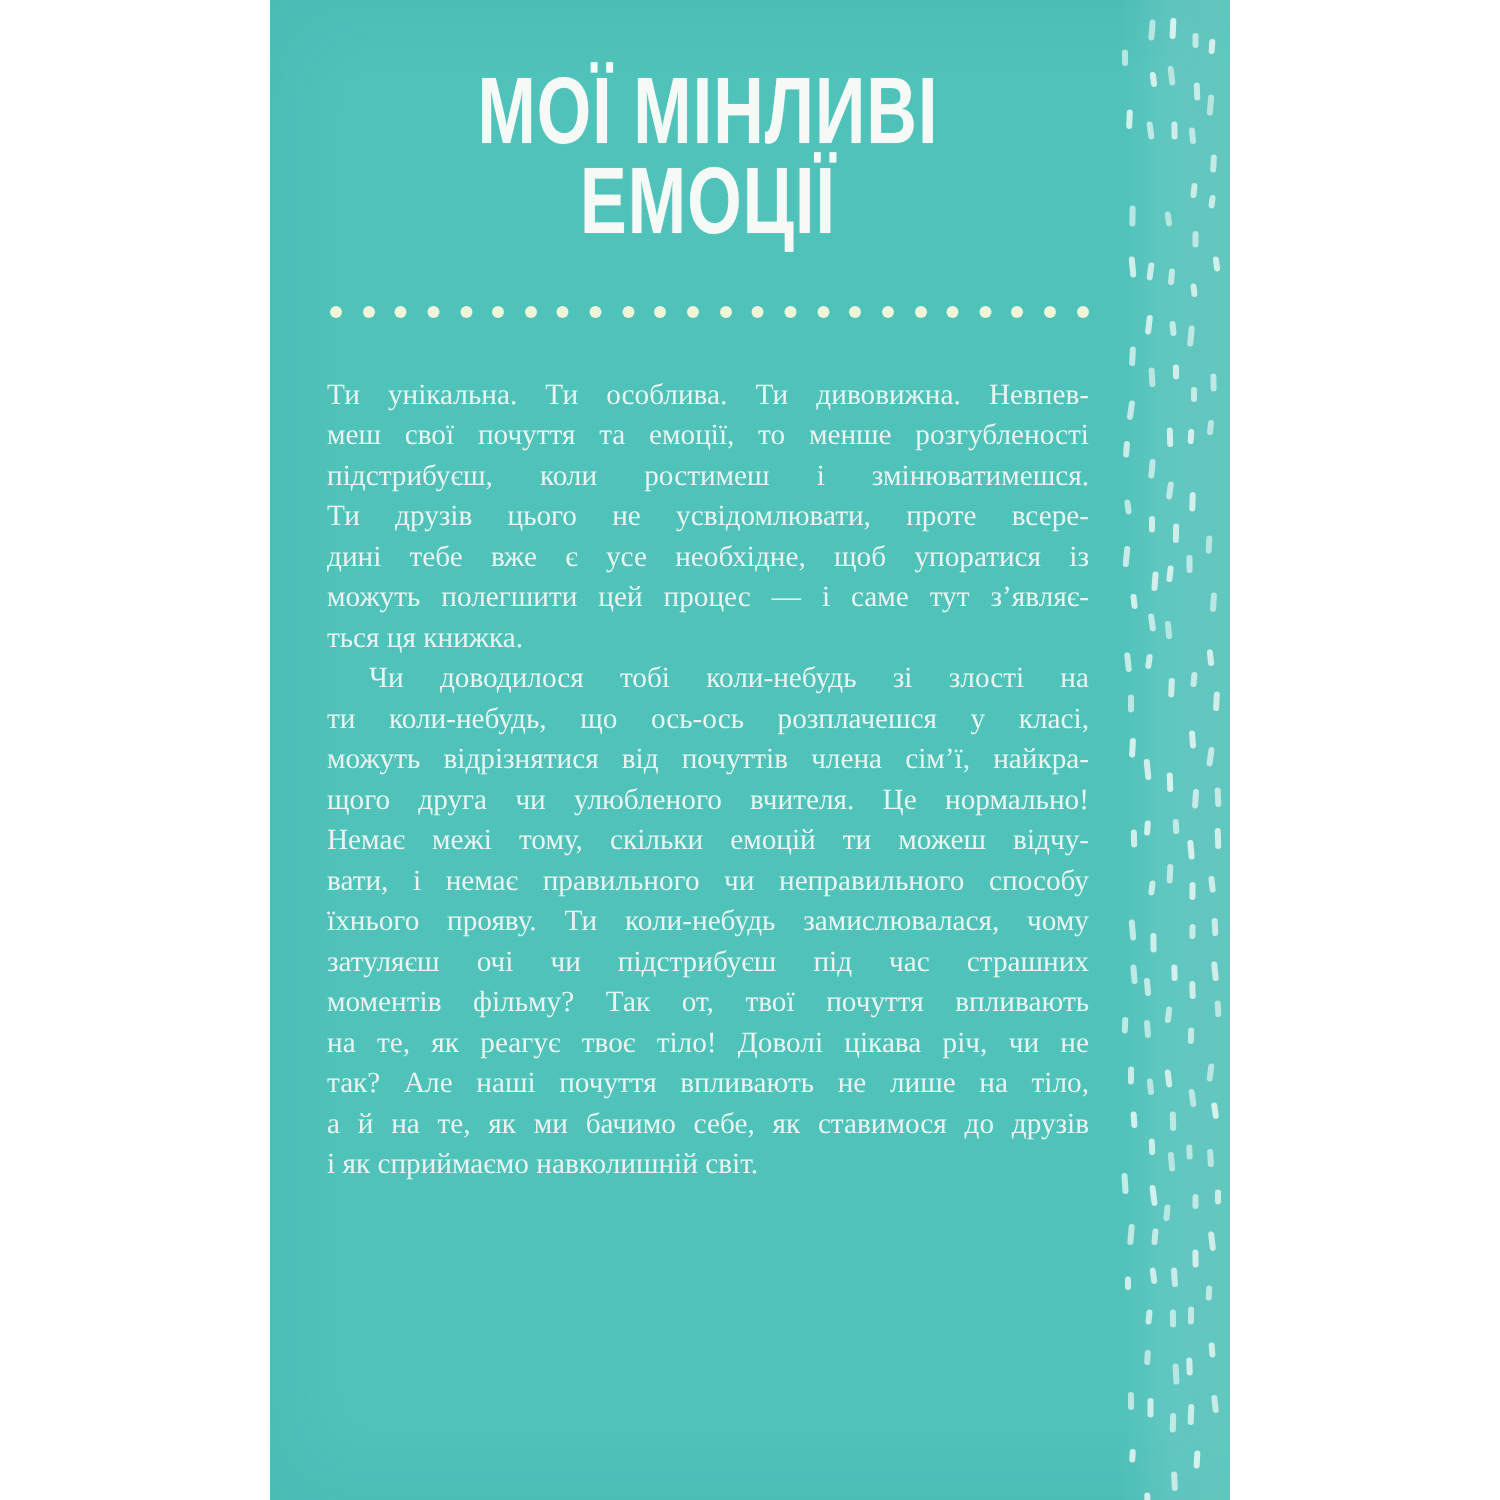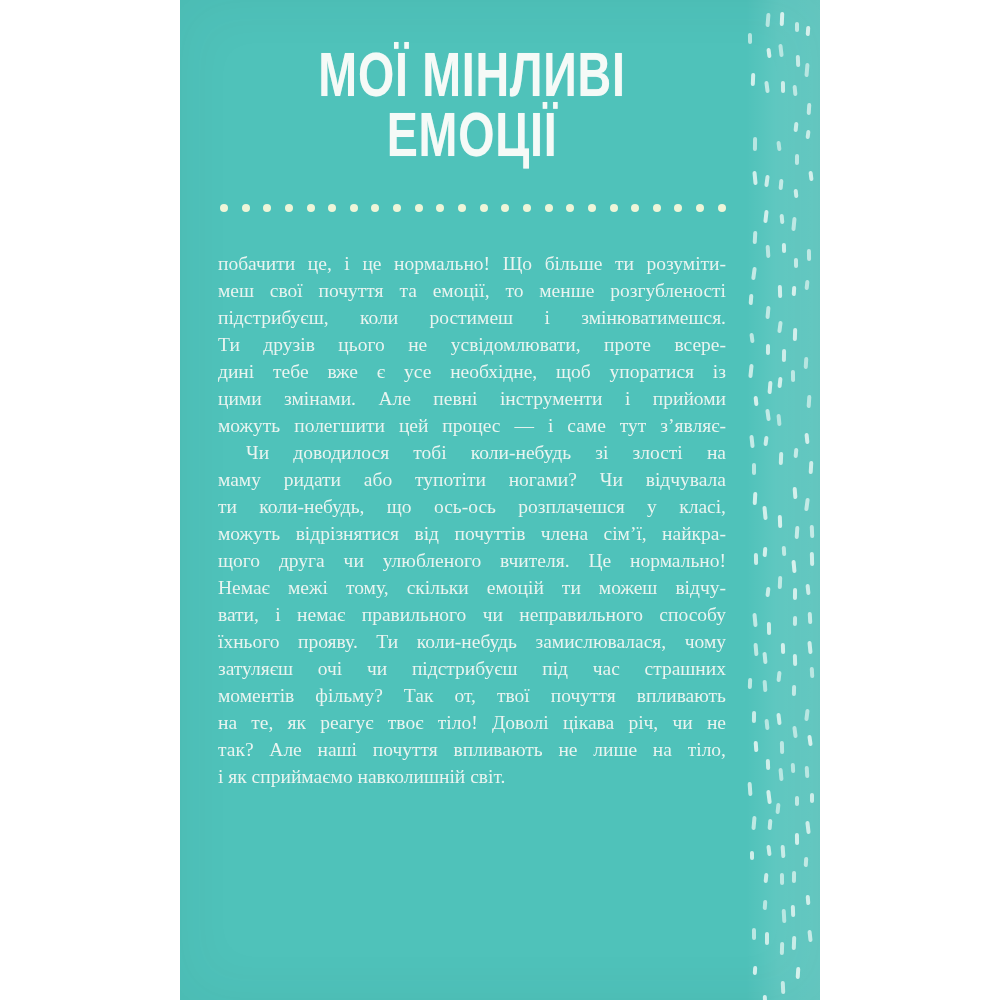--- a/index.html
+++ b/index.html
@@ -270,40 +270,40 @@
           <span class="separator-dot"></span>
           <span class="separator-dot"></span>
           <span class="separator-dot"></span>
           <span class="separator-dot"></span>
           <span class="separator-dot"></span>
           <span class="separator-dot"></span>
         </div>
 
       <div class="body-text" id="body-text">
           <div>
-            <div class="text-line">побачити це, і це нормально! Що більше ти розуміти-</div>
+            <div class="text-line">Ти унікальна. Ти особлива. Ти дивовижна. Невпев-</div>
             <div class="text-line">меш свої почуття та емоції, то менше розгубленості</div>
             <div class="text-line">підстрибуєш, коли ростимеш і змінюватимешся.</div>
             <div class="text-line">Ти друзів цього не усвідомлювати, проте всере-</div>
             <div class="text-line">дині тебе вже є усе необхідне, щоб упоратися із</div>
-            <div class="text-line">цими змінами. Але певні інструменти і прийоми</div>
             <div class="text-line">можуть полегшити цей процес — і саме тут з’являє-</div>
+            <div class="text-line last">ться ця книжка.</div>
           </div>
           <div>
             <div class="text-line indent">Чи доводилося тобі коли-небудь зі злості на</div>
-            <div class="text-line">маму ридати або тупотіти ногами? Чи відчувала</div>
             <div class="text-line">ти коли-небудь, що ось-ось розплачешся у класі,</div>
             <div class="text-line">можуть відрізнятися від почуттів члена сім’ї, найкра-</div>
             <div class="text-line">щого друга чи улюбленого вчителя. Це нормально!</div>
             <div class="text-line">Немає межі тому, скільки емоцій ти можеш відчу-</div>
             <div class="text-line">вати, і немає правильного чи неправильного способу</div>
             <div class="text-line">їхнього прояву. Ти коли-небудь замислювалася, чому</div>
             <div class="text-line">затуляєш очі чи підстрибуєш під час страшних</div>
             <div class="text-line">моментів фільму? Так от, твої почуття впливають</div>
             <div class="text-line">на те, як реагує твоє тіло! Доволі цікава річ, чи не</div>
             <div class="text-line">так? Але наші почуття впливають не лише на тіло,</div>
+            <div class="text-line">а й на те, як ми бачимо себе, як ставимося до друзів</div>
             <div class="text-line last">і як сприймаємо навколишній світ.</div>
           </div>
         </div>
     </div>
 
   </div>
 </div>
 
 </body></html>

